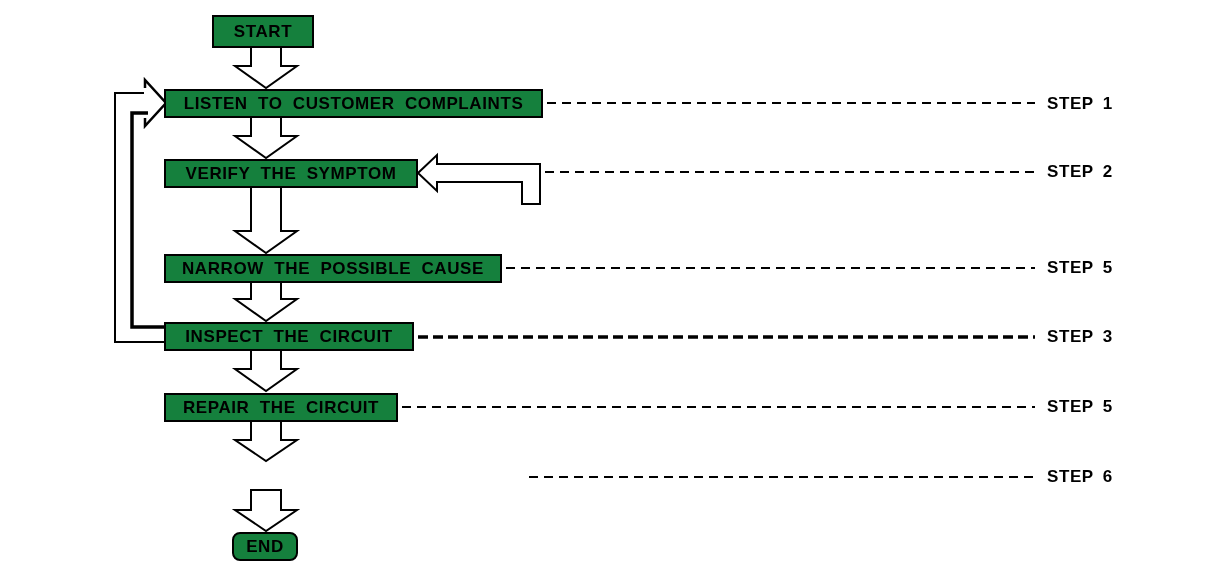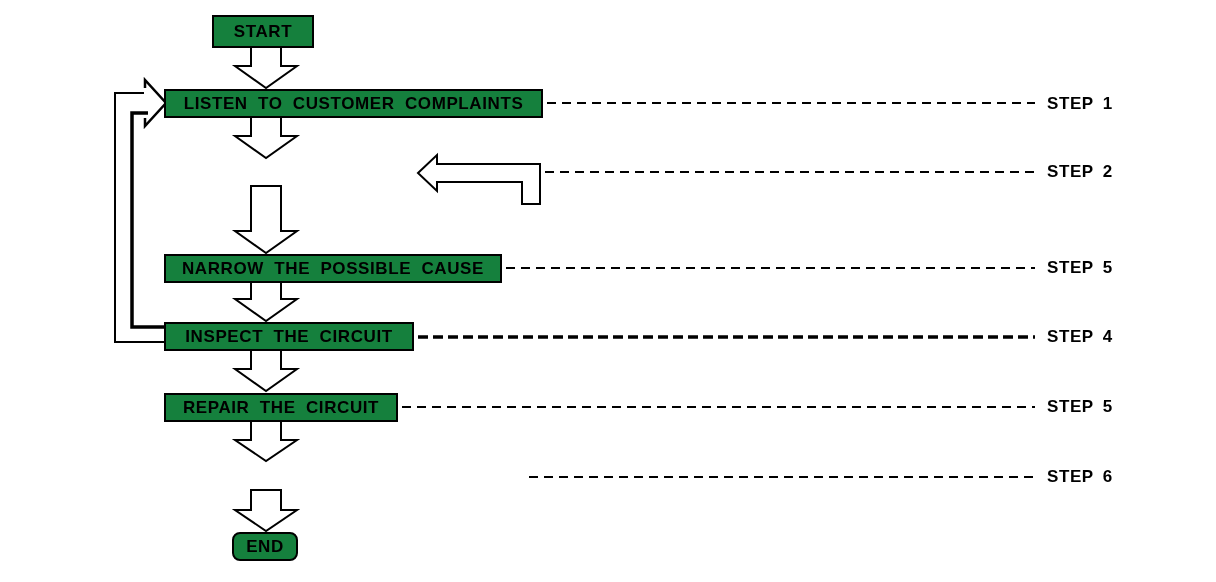--- a/index.html
+++ b/index.html
@@ -93,25 +93,26 @@
       <path d="M545,172 L1035,172"></path>
       <path d="M506,268 L1035,268"></path>
       <path d="M402,407 L1035,407"></path>
       <path d="M529,477 L1035,477"></path>
     </g>
     <path stroke="#000000" stroke-width="3.5" stroke-dasharray="10,5" fill="none" d="M418,337 L1035,337"></path>
   </svg>
 
   <div class="node n-start">START</div>
   <div class="node n-listen">LISTEN TO CUSTOMER COMPLAINTS</div>
+  <div class="node n-verify">VERIFY THE SYMPTOM</div>
   <div class="node n-inspect">INSPECT THE CIRCUIT</div>
   <div class="node n-narrow">NARROW THE POSSIBLE CAUSE</div>
   <div class="node n-repair">REPAIR THE CIRCUIT</div>
   <div class="node n-end">END</div>
 
   <div class="step-label s-1">STEP 1</div>
   <div class="step-label s-2">STEP 2</div>
   <div class="step-label s-3">STEP 5</div>
-  <div class="step-label s-4">STEP 4</div>
+  <div class="step-label s-4">STEP 3</div>
   <div class="step-label s-5">STEP 5</div>
   <div class="step-label s-6">STEP 6</div>
 
 </div>
 
 </body></html>

